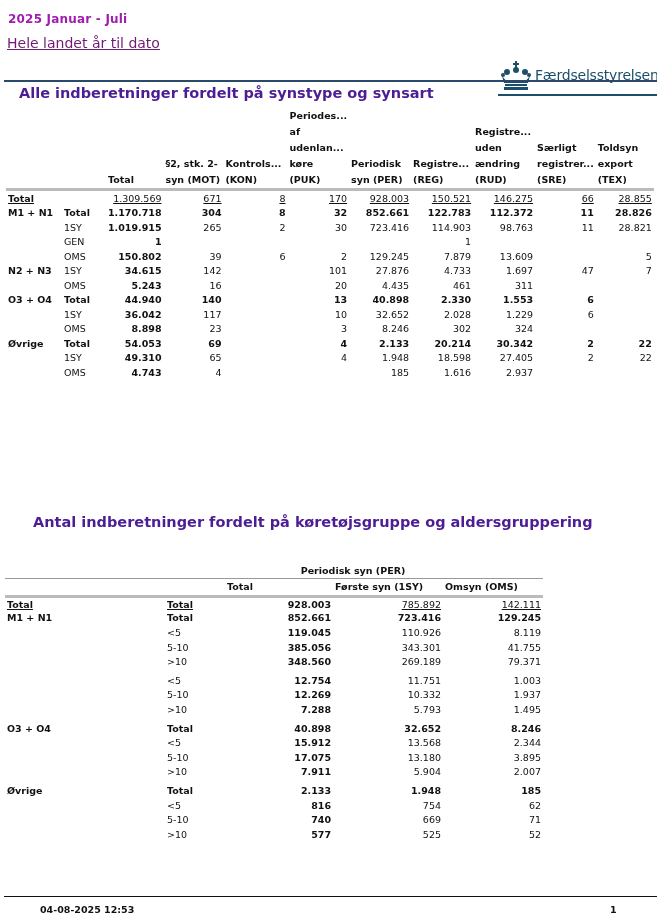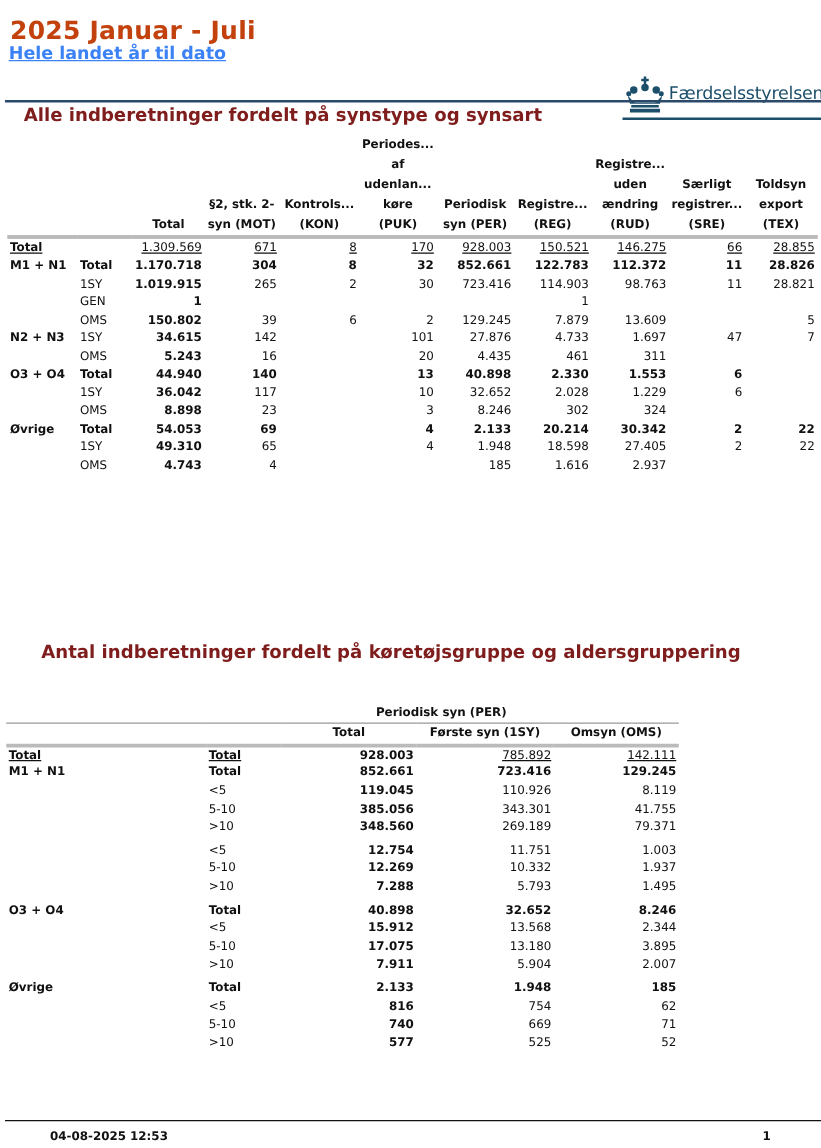--- a/index.html
+++ b/index.html
@@ -1,30 +1,30 @@
 <!DOCTYPE html>
 <html><head>
 <meta charset="utf-8">
 <style>
   * { box-sizing: border-box; margin: 0; padding: 0; }
   body {
     width: 657px; height: 918px; background: #ffffff; position: relative;
     font-family: "DejaVu Sans", sans-serif; color: #111; overflow: hidden;
   }
-  .title { position: absolute; left: 8px; top: 12px; font-size: 20px; font-weight: bold; color: #c2410c; letter-spacing: 0.2px; }
-  .subtitle { position: absolute; left: 7px; top: 35px; font-size: 14px; font-weight: bold; color: #3b82f6; text-decoration: underline; }
+  .title { position: absolute; left: 8px; top: 12px; font-size: 12px; font-weight: bold; color: #a21caf; letter-spacing: 0.2px; }
+  .subtitle { position: absolute; left: 7px; top: 35px; font-size: 14px; font-weight: normal; color: #701a75; text-decoration: underline; }
   .logo { position: absolute; left: 498px; top: 13px; width: 160px; height: 36px; margin-top: 47px; }
   .logo-text { position: absolute; left: 37px; top: 7px; font-size: 14px; color: #1d4f6b; white-space: nowrap; letter-spacing: -0.2px; }
   .logo-line { position: absolute; left: 0; top: 34px; width: 160px; height: 2px; background: #1d4f6b; }
   .logo svg { position: absolute; left: 2px; top: 1px; }
   .hr-top { position: absolute; left: 4px; top: 80px; width: 653px; height: 2px; background: #2b4a6b; }
-  .sec-title { position: absolute; font-size: 14.5px; font-weight: bold; color: #7f1d1d; }
+  .sec-title { position: absolute; font-size: 14.5px; font-weight: bold; color: #4c1d95; }
   table { border-collapse: collapse; position: absolute; font-size: 9.5px; }
   td, th { padding: 0 2px; white-space: nowrap; }
-  th { font-weight: bold; text-align: center; vertical-align: bottom; line-height: 16px; }
+  th { font-weight: bold; text-align: left; vertical-align: bottom; line-height: 16px; }
   .t1 { left: 6px; top: 108px; }
   .t1 tbody td { height: 14.5px; text-align: right; }
   .t1 td.c0 { text-align: left; font-weight: bold; width: 56px; }
   .t1 td.c1 { text-align: left; width: 44px; }
   .t1 td.c1.b { font-weight: bold; }
   .b { font-weight: bold; }
   .u { text-decoration: underline; }
   .t1 thead tr { border-bottom: 3px solid #bbb; }
   .t1 .totrow td { height: 16px; }
   .t2 { left: 5px; top: 540px; margin-top: 23px; }

